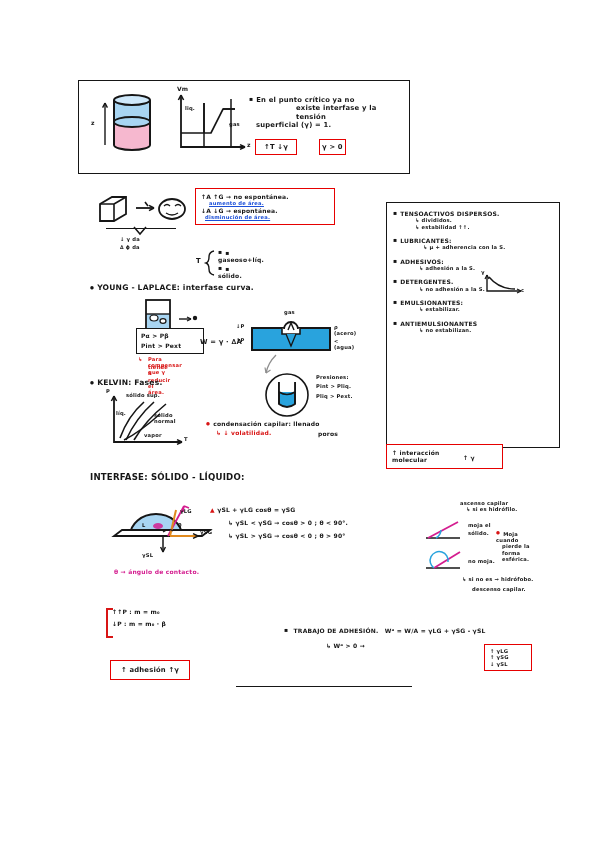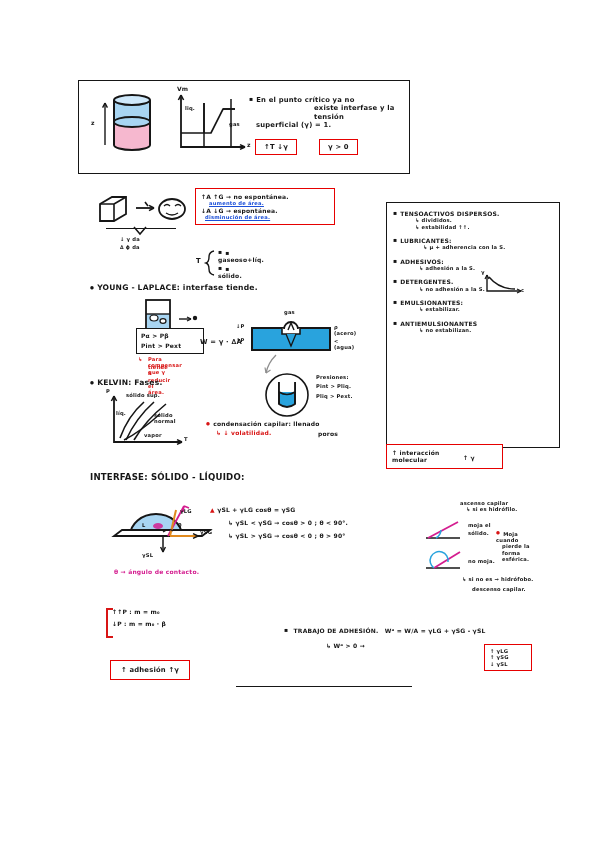--- a/index.html
+++ b/index.html
@@ -60,25 +60,25 @@
         <path d="M52,20 L64,20" stroke="#161616" stroke-width="1.7" fill="none"></path>
       </svg>
       <div class="hw xs abs" style="left:6px;top:-4px;">Vm</div>
       <div class="hw tiny abs" style="left:14px;top:16px;">liq.</div>
       <div class="hw tiny abs" style="left:58px;top:32px;">gas</div>
       <div class="hw xs abs" style="left:76px;top:52px;">z</div>
     </div>
 
     <div class="abs" style="left:170px;top:14px;width:150px;">
       <div class="hw s bul">En el punto crítico ya no</div>
-      <div class="hw s" style="margin-left:24px;padding-left:41px;">existe interfase y la tensión</div>
+      <div class="hw s" style="margin-left:6px;padding-left:41px;">existe interfase y la tensión</div>
       <div class="hw s" style="margin-left:7px;">superficial (γ) = 1.</div>
     </div>
     <div class="abs boxred hw s" style="left:176px;top:58px;padding:3px 8px;">↑T ↓γ</div>
-    <div class="abs boxred hw s" style="left:240px;top:58px;padding:3px 8px;">γ &gt; 0</div>
+    <div class="abs boxred hw s" style="left:240px;top:58px;padding:3px 2px;">γ &gt; 0</div>
   </div>
 
   <div class="abs" style="left:96px;top:192px;">
     <svg width="100" height="34" viewBox="0 0 100 34">
       <path d="M4,12 L16,5 L30,5 L30,22 L18,29 L4,29 Z" fill="#fff" stroke="#161616" stroke-width="1.8"></path>
       <path d="M4,12 L18,12 L18,29 M18,12 L30,5" stroke="#161616" stroke-width="1.6" fill="none"></path>
       <path d="M40,16 L58,16" stroke="#161616" stroke-width="1.8"></path>
       <path d="M58,16 l-5,-2.6 M58,16 l-5,2.6 M49,10 l3,4" stroke="#161616" stroke-width="1.6" fill="none"></path>
       <ellipse cx="76" cy="17" rx="13" ry="10" fill="#fff" stroke="#161616" stroke-width="1.8"></ellipse>
       <path d="M68,14 q3,-3 6,0 M79,14 q3,-3 6,0 M70,21 q6,4 12,0" stroke="#161616" stroke-width="1.3" fill="none"></path>
@@ -100,21 +100,21 @@
 
   <div class="abs" style="left:196px;top:248px;">
     <div class="hw s abs" style="left:0;top:9px;">T</div>
     <svg class="abs" style="left:10px;top:2px;" width="10" height="26" viewBox="0 0 10 26">
       <path d="M8,1 q-5,1 -5,6 q0,5 -3,6 q3,1 3,6 q0,5 5,6" stroke="#161616" stroke-width="1.4" fill="none"></path>
     </svg>
     <div class="hw xs abs bul" style="left:22px;top:0px;">▪ gaseoso+líq.</div>
     <div class="hw xs abs bul" style="left:22px;top:16px;">▪ sólido.</div>
   </div>
 
-  <div class="hw m abs buld" style="left:90px;top:283px;">YOUNG - LAPLACE:  interfase tiende.</div>
+  <div class="hw m abs buld" style="left:90px;top:283px;">YOUNG - LAPLACE:  interfase curva.</div>
 
   <div class="abs" style="left:138px;top:296px;">
     <svg width="42" height="40" viewBox="0 0 42 40">
       <rect x="8" y="4" width="24" height="30" fill="#fff" stroke="#161616" stroke-width="1.8"></rect>
       <rect x="9" y="18" width="22" height="15" fill="#a8d5f2"></rect>
       <ellipse cx="16" cy="22" rx="4" ry="3" fill="#fff" stroke="#161616" stroke-width="1.2"></ellipse>
       <ellipse cx="25" cy="25" rx="3" ry="2.4" fill="#fff" stroke="#161616" stroke-width="1.2"></ellipse>
       <path d="M8,18 L32,18" stroke="#161616" stroke-width="1.4"></path>
     </svg>
     <svg class="abs" style="left:40px;top:18px;" width="20" height="10" viewBox="0 0 20 10">

